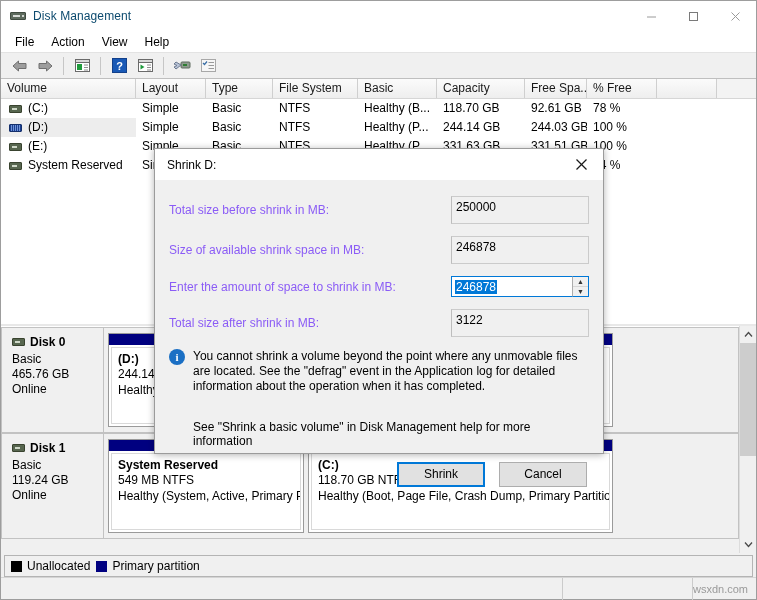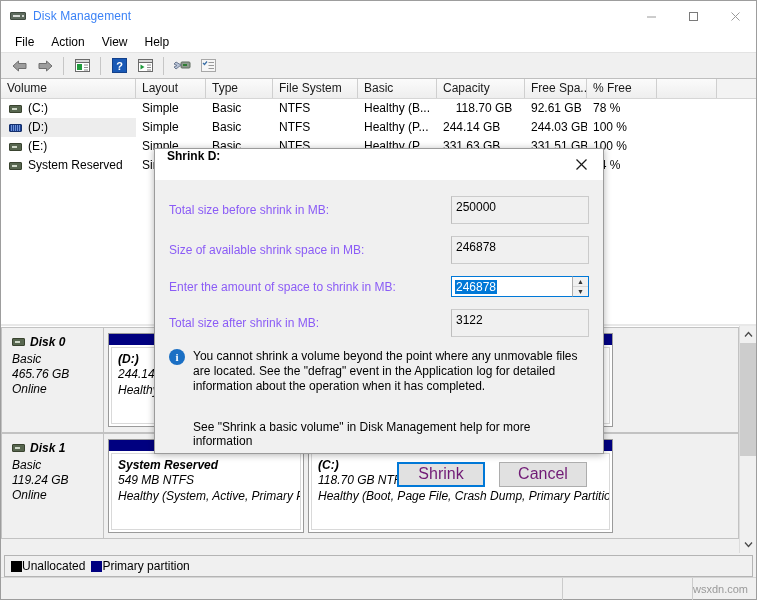--- a/index.html
+++ b/index.html
@@ -35,21 +35,21 @@
   }
   .title-icon .slot {
     position: absolute; left: 3px; top: 7px; width: 7px; height: 2px;
     background: #d8dcd8;
   }
   .title-icon .dot {
     position: absolute; left: 12px; top: 7px; width: 2px; height: 2px;
     background: #cfd4cf;
   }
   .title-text {
-    font-size: 12px; color: #3b82f6; letter-spacing: .1px;
+    font-size: 12px; color: #0c4a6e; letter-spacing: .1px;
   }
   .win-buttons {
     position: absolute; right: 0; top: 0; height: 30px; display: flex;
   }
   .win-btn {
     width: 42px; height: 30px;
     display: flex; align-items: center; justify-content: center;
   }
   .win-btn svg { display: block; }
 
@@ -126,21 +126,20 @@
     border-color: #15306c;
   }
   .drv-icon.net::after { background: transparent; }
 
   
   .disk-pane {
     flex: 1 1 auto; position: relative;
     background: #f0f0f0;
     display: flex;
     overflow: hidden;
-    font-style: italic;
   }
   .disk-scroll-area {
     flex: 1 1 auto; position: relative; overflow: hidden;
     border-top: 1px solid #ffffff;
   }
   .disk-row {
     display: flex;
     border: 1px solid #c2c2c2;
     background: #f0f0f0;
     margin: 0;
@@ -192,21 +191,21 @@
     background: #cdcdcd;
   }
 
   
   .legend {
     flex: 0 0 22px; height: 22px;
     border: 1px solid #b4b4b4; margin: 2px 3px 0 3px;
     background: #f0f0f0; display: flex; align-items: center;
     padding-left: 6px; gap: 6px;
   }
-  .legend-item { display: flex; align-items: center; }
+  .legend-item { display: flex; align-items: center; gap: 5px; }
   .legend-sw { width: 11px; height: 11px; }
   .legend-label { font-size: 12px; color: #000; }
 
   
   .statusbar {
     flex: 0 0 22px; height: 22px;
     background: #f0f0f0; display: flex; align-items: center;
     border-top: 1px solid #d4d4d4;
   }
   .sb-cell { height: 22px; border-right: 1px solid #cbcbcb; }
@@ -221,23 +220,22 @@
     position: absolute; left: 153px; top: 147px;
     width: 450px; height: 306px;
     background: #f0f0f0;
     border: 1px solid #9b9b9b;
     box-shadow: 0 1px 7px rgba(0,0,0,.30);
     display: flex; flex-direction: column;
     z-index: 50;
   }
   .dlg-title {
     height: 31px; flex: 0 0 31px; background: #ffffff;
-    display: flex; padding-left: 12px;
+    display: flex; align-items: center; padding-left: 12px;
     position: relative;
-    font-weight: bold;
   }
   .dlg-title-text { font-size: 12px; color: #000; }
   .dlg-close {
     position: absolute; right: 0; top: 0;
     width: 44px; height: 31px;
     display: flex; align-items: center; justify-content: center;
   }
   .dlg-body { flex: 1 1 auto; padding: 16px 14px 0 14px; position: relative; }
   .frow { display: flex; align-items: center; margin-bottom: 12px; }
   .flabel { font-size: 12px; color: #8b5cf6; flex: 1 1 auto; }
@@ -285,21 +283,21 @@
   .note-2 {
     font-size: 12px; color: #000; margin-top: 26px; padding-left: 24px;
   }
   .dlg-buttons {
     flex: 0 0 52px; display: flex; align-items: center;
     justify-content: flex-end; padding-right: 16px; gap: 14px;
   }
   .btn {
     width: 88px; height: 25px;
     background: #e1e1e1; border: 1px solid #adadad;
-    font-size: 16px; color: #701a75;
+    font-size: 12px; color: #000000;
     display: flex; align-items: center; justify-content: center;
   }
   .btn.default { border: 2px solid #0078d7; }
 </style>
 </head>
 <body>
 
 <div id="app">
 
   <div class="titlebar">
@@ -409,21 +407,21 @@
     <div class="vol-body" id="vol-body">
         <div class="vol-row">
           <div class="vc vc-first" style="width: 135px; flex: 0 0 135px;">
             <span class="drv-icon"></span>
             <span>(C:)</span>
           </div>
           <div class="vc" style="width: 70px; flex: 0 0 70px;">Simple</div>
           <div class="vc" style="width: 67px; flex: 0 0 67px;">Basic</div>
           <div class="vc" style="width: 85px; flex: 0 0 85px;">NTFS</div>
           <div class="vc" style="width: 79px; flex: 0 0 79px;">Healthy (B...</div>
-          <div class="vc" style="width: 88px; flex: 0 0 88px; text-align: center;">118.70 GB</div>
+          <div class="vc" style="width: 88px; flex: 0 0 88px;">118.70 GB</div>
           <div class="vc" style="width: 62px; flex: 0 0 62px;">92.61 GB</div>
           <div class="vc" style="width: 70px; flex: 0 0 70px;">78 %</div>
         </div>
         <div class="vol-row selected">
           <div class="vc vc-first" style="width: 135px; flex: 0 0 135px;">
             <span class="drv-icon net"></span>
             <span>(D:)</span>
           </div>
           <div class="vc" style="width: 70px; flex: 0 0 70px;">Simple</div>
           <div class="vc" style="width: 67px; flex: 0 0 67px;">Basic</div>

